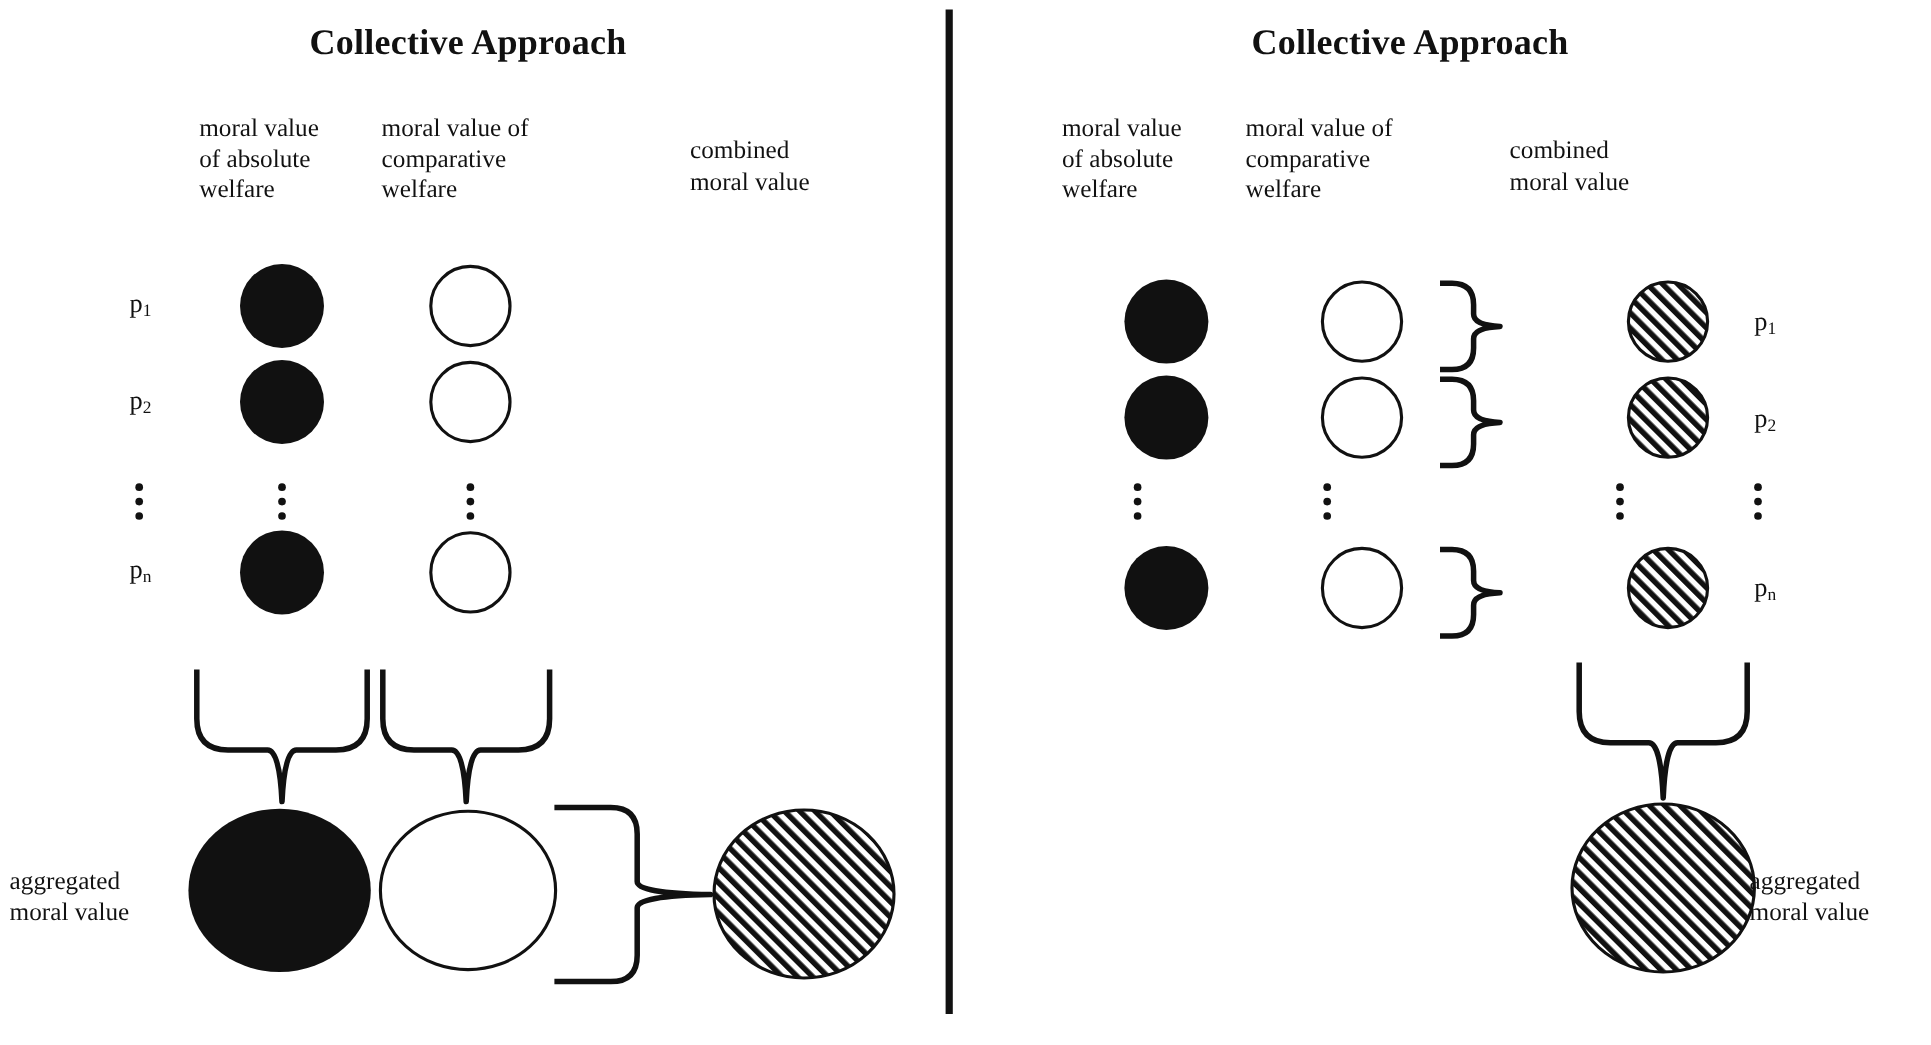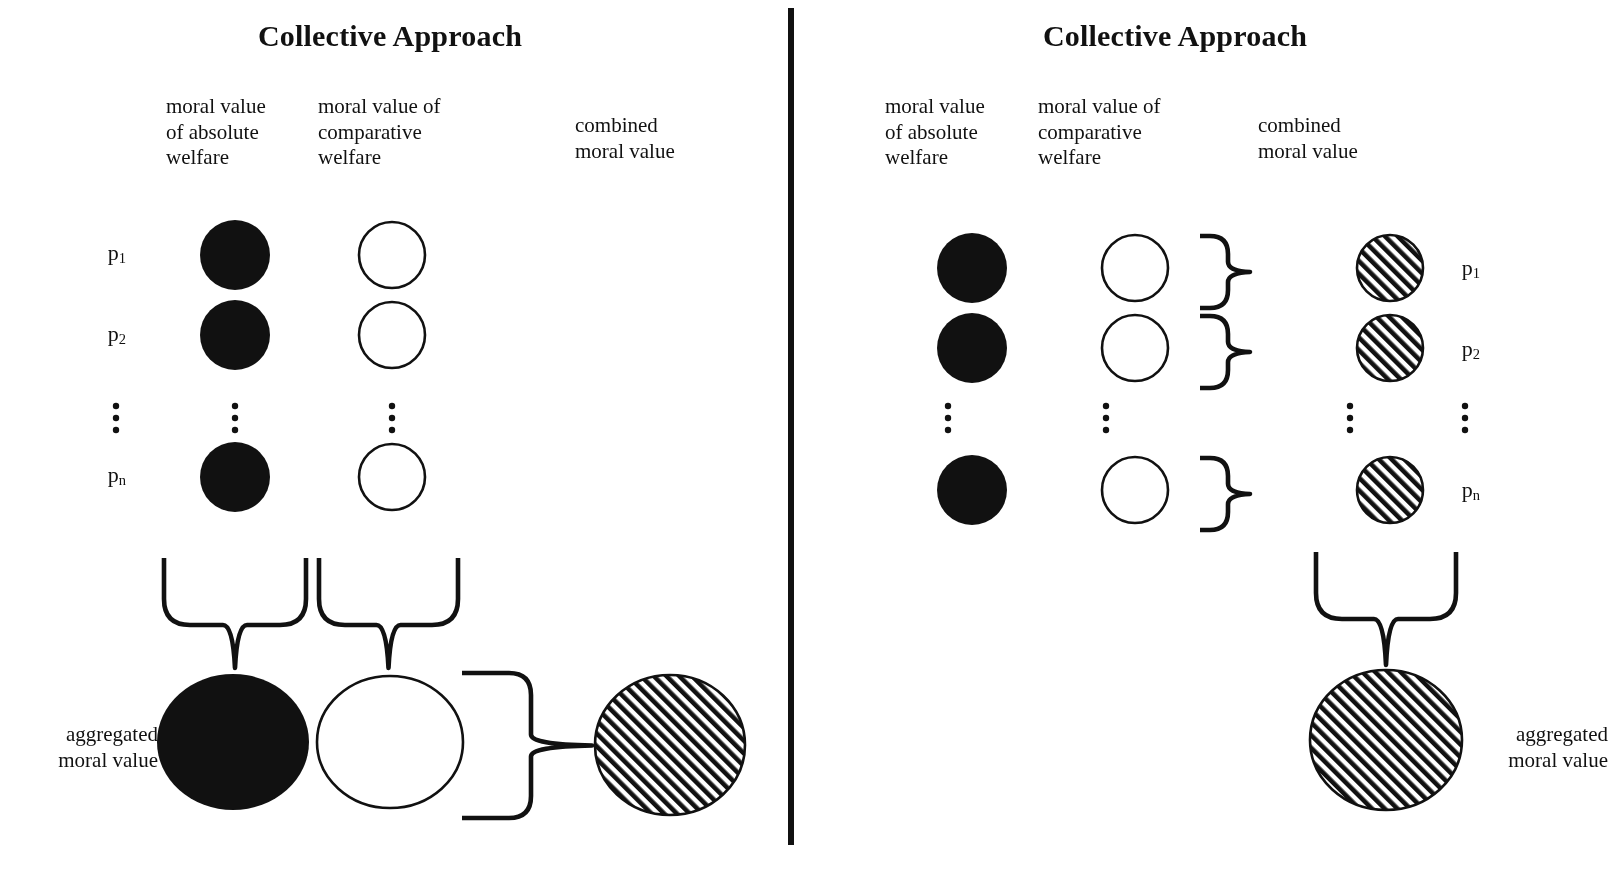--- a/index.html
+++ b/index.html
@@ -43,21 +43,21 @@
     text-align: center;
   }
   .p-label sub {
     font-size: 0.66em;
     vertical-align: baseline;
     position: relative;
     top: 0.22em;
   }
   .agg-label {
     font-size: 21px;
-    text-align: right;
+    text-align: left;
   }
   svg.layer {
     position: absolute;
     left: 0;
     top: 0;
     width: 1609px;
     height: 871px;
     pointer-events: none;
   }
 </style>

